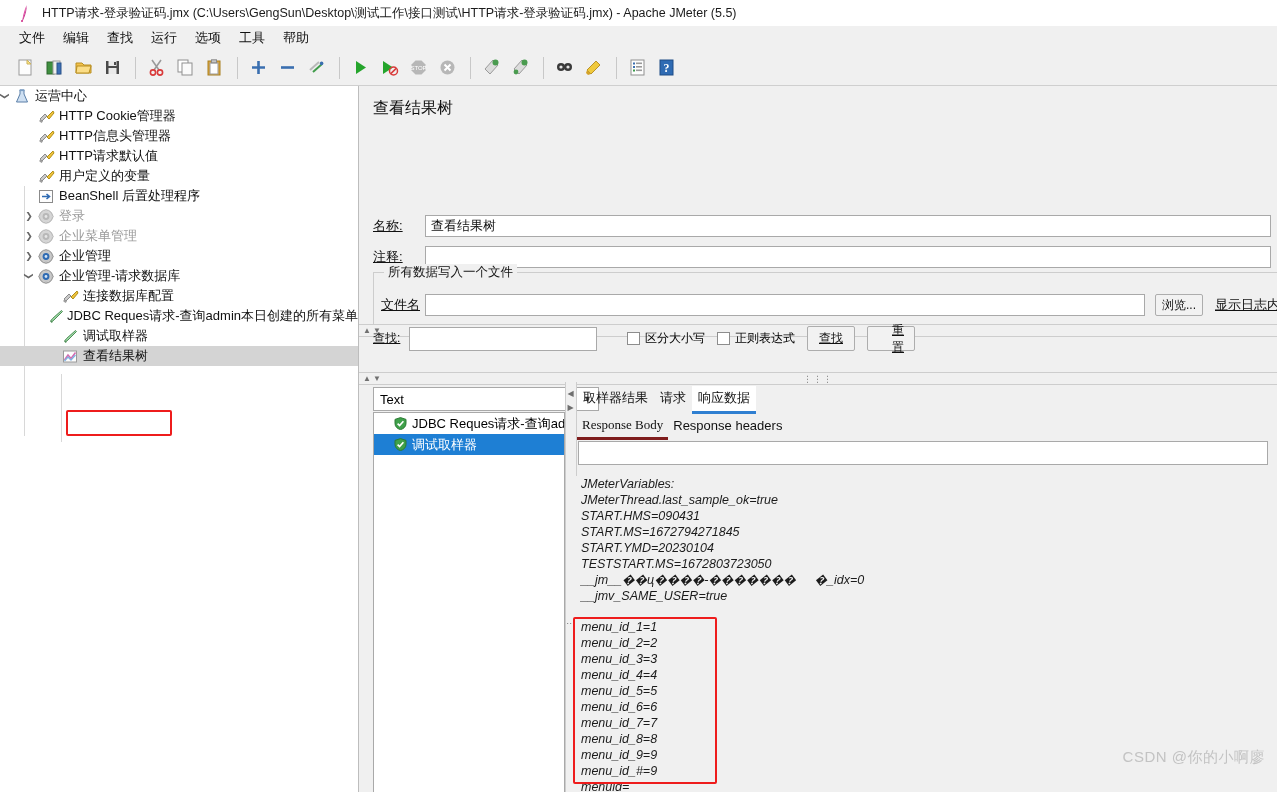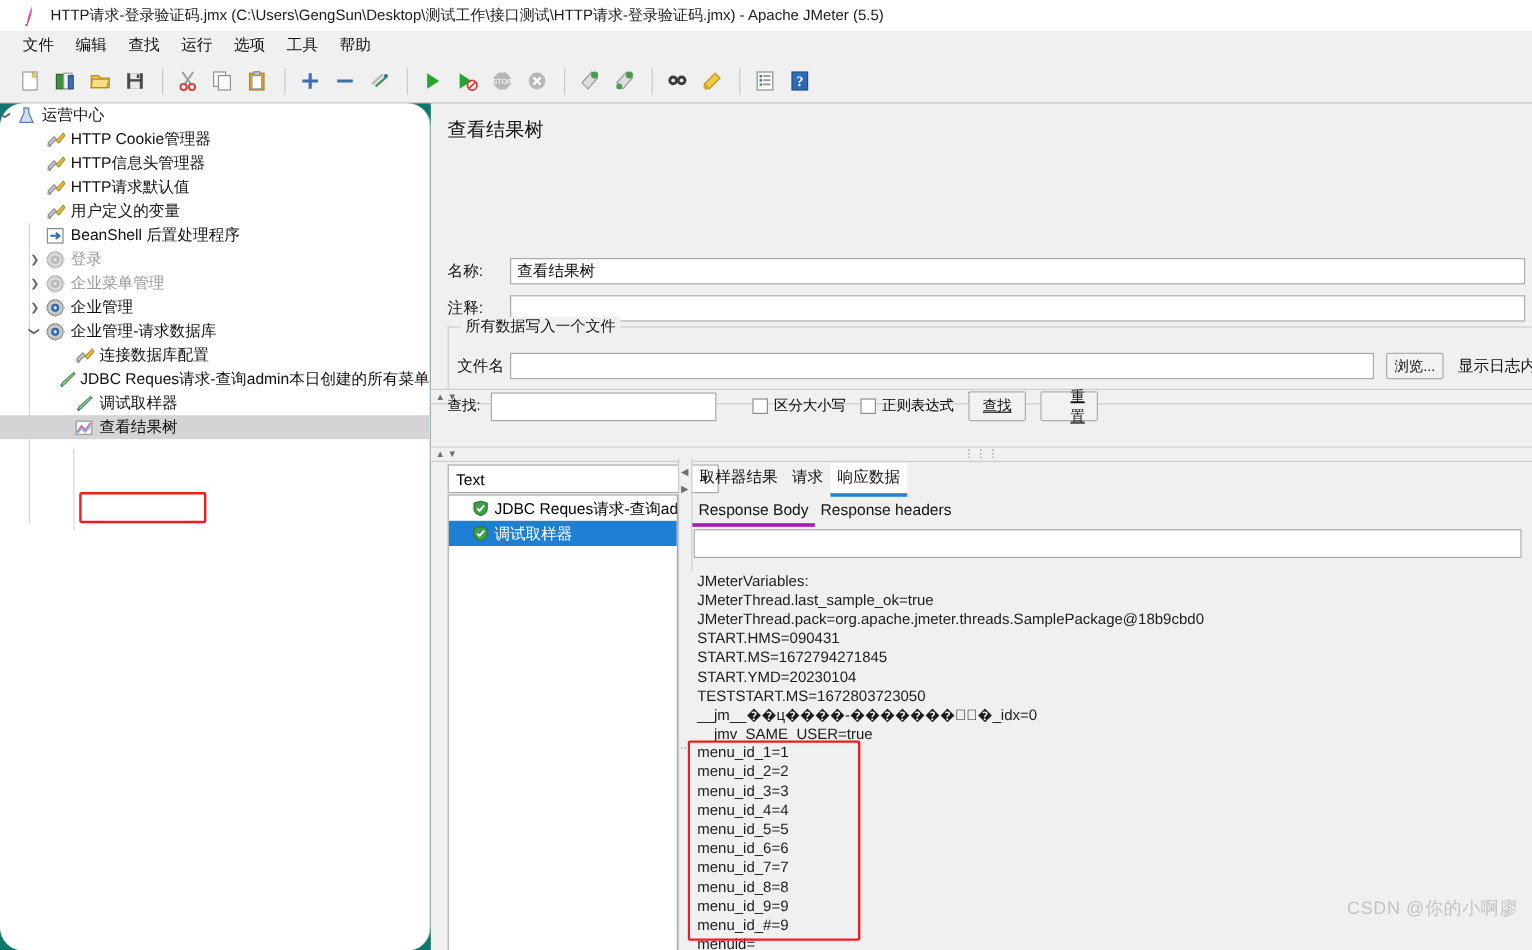--- a/index.html
+++ b/index.html
@@ -2,21 +2,21 @@
 <html><head>
 <meta charset="utf-8">
 <style>
   html,body{margin:0;padding:0;}
   body{
     width:1277px;height:792px;overflow:hidden;
     font-family:"Liberation Sans","DejaVu Sans",sans-serif;
     font-size:13px;color:#000;background:#f0f0f0;
     -webkit-font-smoothing:none;
   }
-  .app{position:relative;width:1277px;height:792px;background:#0f766e;}
+  .app{position:relative;width:1277px;height:792px;background:#1d4ed8;}
 
   
   .titlebar{
     position:absolute;left:0;top:0;width:1277px;height:26px;
     background:#ffffff;border-bottom:1px solid #e2e2e2;
     display:flex;align-items:center;
   }
   .title-icon{width:22px;margin-left:14px;display:flex;justify-content:center;}
   .title-text{font-size:12.5px;color:#1b1b1b;margin-left:6px;white-space:nowrap;}
 
@@ -32,21 +32,21 @@
     position:absolute;left:0;top:50px;width:1277px;height:35px;
     background:#f0f0f0;border-bottom:1px solid #cfcfcf;
     display:flex;align-items:center;padding-left:12px;gap:0px;
   }
   .tb{width:26px;height:26px;display:flex;align-items:center;justify-content:center;margin-right:3px;border-radius:2px;}
   .tb-sep{width:1px;height:22px;background:#c8c8c8;margin:0 7px;}
 
   
   .tree-panel{
     position:absolute;left:0;top:86px;width:358px;height:706px;
-    background:#ffffff;border-right:1px solid #bdbdbd;overflow:hidden;border-radius:19px;
+    background:#ffffff;border-right:1px solid #bdbdbd;overflow:hidden;
   }
   .tree-row{
     position:relative;height:20px;display:flex;align-items:center;
     white-space:nowrap;font-size:13px;
   }
   .tree-row.selected{background:#d4d4d4;}
   .twisty{width:14px;height:20px;display:flex;align-items:center;justify-content:center;color:#666;font-size:9px;}
   .t-icon{width:20px;height:18px;display:flex;align-items:center;justify-content:center;margin-right:3px;}
   .t-label{color:#111;}
   .t-label.disabled{color:#9a9a9a;}
@@ -55,21 +55,21 @@
   
   .redbox{position:absolute;border:2px solid #ee1c1c;border-radius:2px;pointer-events:none;}
 
   
   .right{
     position:absolute;left:359px;top:86px;width:918px;height:706px;background:#f0f0f0;
   }
   .panel-title{position:absolute;left:14px;top:12px;font-size:16px;color:#111;}
 
   .field-row{position:absolute;display:flex;align-items:center;}
-  .field-label{font-size:13px;color:#111;}
+  .field-label{font-size:13px;color:#111;text-decoration:underline;}
   .tf{
     background:#fff;border:1px solid #a9a9a9;height:22px;
     font-family:"Liberation Sans",sans-serif;font-size:13px;color:#111;
     padding:0 5px;display:flex;align-items:center;box-sizing:border-box;
   }
 
   .groupbox{
     position:absolute;left:14px;top:186px;width:1180px;height:52px;
     border:1px solid #cdcdcd;border-right:0;
   }
@@ -113,25 +113,25 @@
   
   .samp-list{position:absolute;background:#fff;border:1px solid #a9a9a9;overflow:hidden;}
   .samp-row{height:21px;display:flex;align-items:center;padding-left:20px;font-size:13px;white-space:nowrap;}
   .samp-row.sel{background:#1e7fd4;color:#fff;}
 
   
   .tabs{position:absolute;display:flex;align-items:flex-end;}
   .tab{font-size:13px;padding:3px 6px 4px 6px;color:#111;border-bottom:3px solid transparent;cursor:default;}
   .tab.active{border-bottom:3px solid #2f7fd1;background:#fff;}
   .subtab{font-size:13px;padding:3px 5px 4px 5px;color:#111;border-bottom:3px solid transparent;cursor:default;}
-  .subtab.active{border-bottom:3px solid #a21caf;}
+  .subtab.active{border-bottom:3px solid #7f1d1d;font-family:Liberation Serif, serif;}
 
   
   .resp-area{position:absolute;background:#f0f0f0;overflow:hidden;}
-  .resp-line{font-size:12.5px;color:#1b1b1b;white-space:pre;line-height:16px;font-family:"Liberation Sans",sans-serif;}
+  .resp-line{font-size:12.5px;color:#1b1b1b;white-space:pre;line-height:16px;font-family:"Liberation Sans",sans-serif;font-style:italic;}
 
   .watermark{
     position:absolute;right:12px;bottom:25px;color:#c3c3c3;font-size:15px;letter-spacing:.5px;
   }
   .arrow-btn{position:absolute;width:9px;height:11px;display:flex;align-items:center;justify-content:center;color:#6f6f6f;font-size:8px;}
 </style>
 </head>
 <body>
 
 <div class="app">
@@ -578,21 +578,20 @@
       <div class="subtab active">Response Body</div>
       <div class="subtab">Response headers</div>
     </div>
 
     <div class="tf" style="position:absolute;left:219px;top:355px;width:690px;height:24px;"></div>
 
     <div class="resp-area" style="left:214px;top:390px;width:704px;height:390px;">
       <div id="resp-before" style="position:absolute;left:8px;top:0px;">
           <div class="resp-line">JMeterVariables:</div>
           <div class="resp-line">JMeterThread.last_sample_ok=true</div>
-          <div class="resp-line">JMeterThread.pack=org.apache.jmeter.threads.SamplePackage@18b9cbd0</div>
           <div class="resp-line">START.HMS=090431</div>
           <div class="resp-line">START.MS=1672794271845</div>
           <div class="resp-line">START.YMD=20230104</div>
           <div class="resp-line">TESTSTART.MS=1672803723050</div>
           <div class="resp-line">__jm__��ц����-��������ِ�_idx=0</div>
           <div class="resp-line">__jmv_SAME_USER=true</div>
         </div>
       <div id="resp-highlight" style="position:absolute;left:8px;top:143px;">
           <div class="resp-line">menu_id_1=1</div>
           <div class="resp-line">menu_id_2=2</div>

